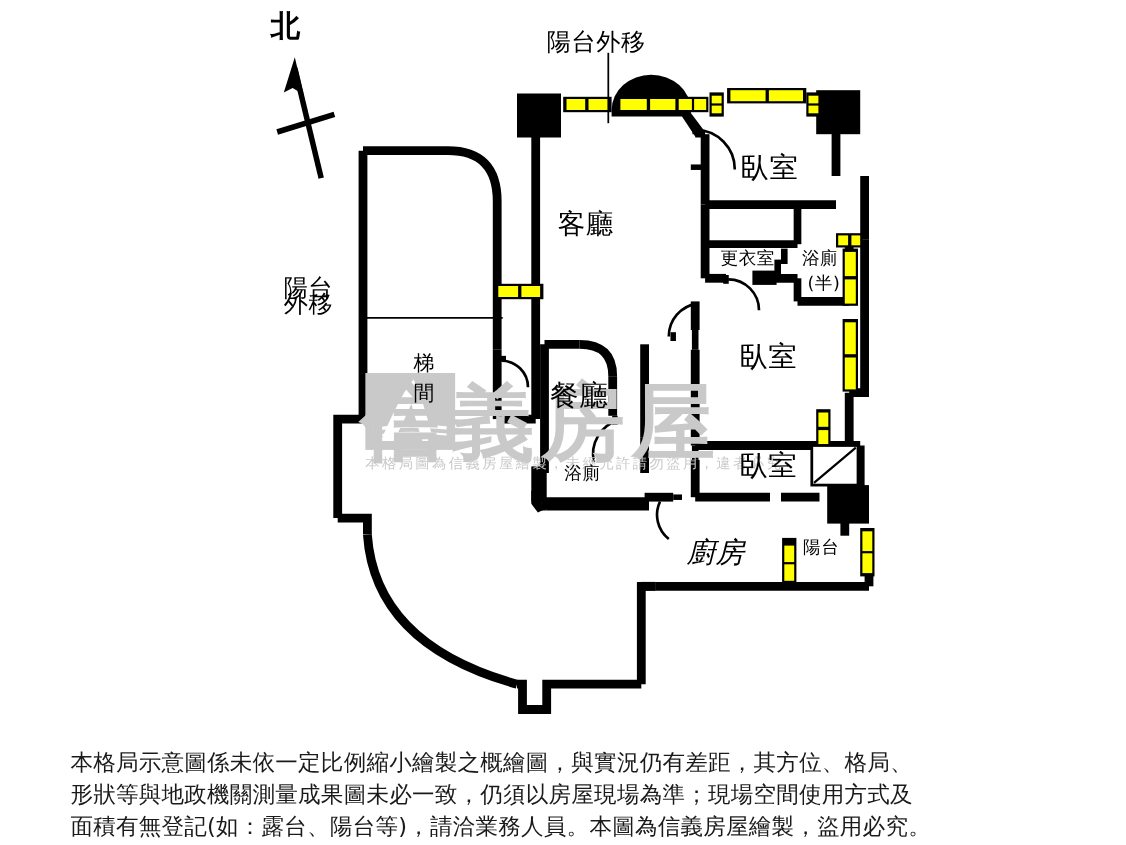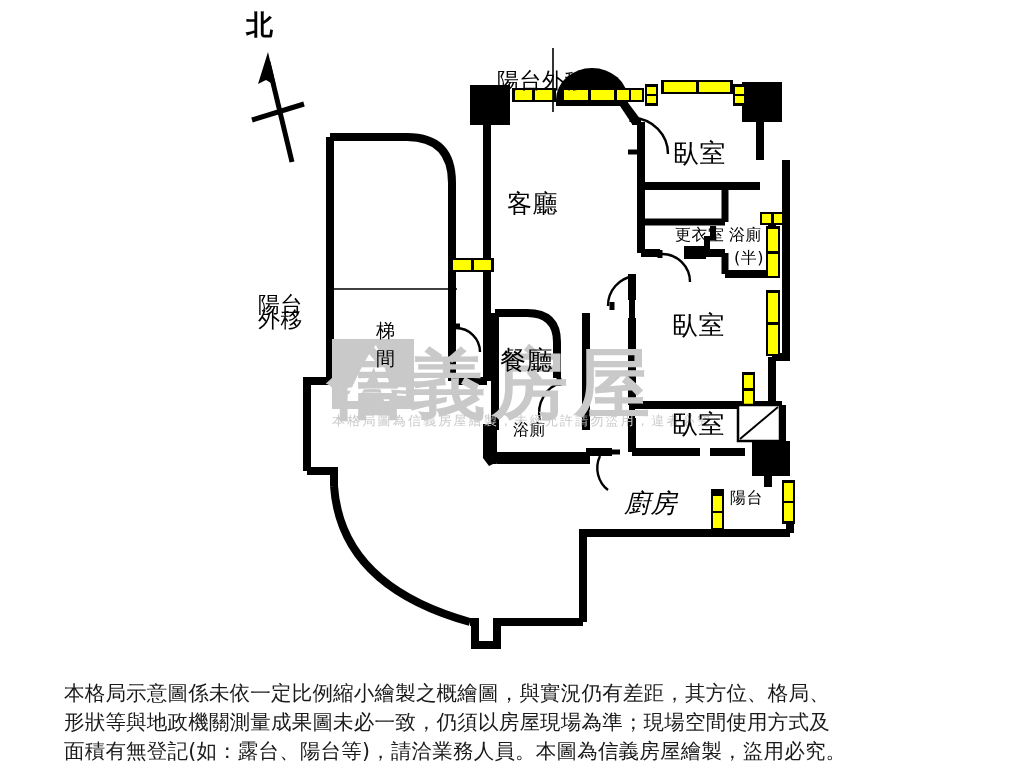--- a/index.html
+++ b/index.html
@@ -33,21 +33,21 @@
     line-height: 1.08;
     font-family: "DejaVu Sans", "Liberation Sans", sans-serif;
     color: #000;
     text-align: center;
     letter-spacing: 0.5px;
   }
   .lbl-room   { font-size: 26px; }
   .lbl-room-l { font-size: 25px; }
   .lbl-small  { font-size: 16px; }
   .lbl-north  { font-size: 27px; font-weight: 600; }
-  .lbl-callout{ font-size: 22px; margin-top: 42px; }
+  .lbl-callout{ font-size: 22px; }
   .lbl-stack  { font-size: 19px; line-height: 1.15; }
 
   
   #watermark {
     position: absolute;
     left: 0; top: 0;
     width: 1024px; height: 616px;
     pointer-events: none;
   }
   .wm-text {
@@ -343,21 +343,21 @@
 
   <div class="lbl lbl-callout" style="left:497px; top:27px;">陽台外移</div>
 
   <div class="lbl lbl-callout" style="left:258px; top:251px;">陽台</div>
   <div class="lbl lbl-callout" style="left:258px; top:266px;">外移</div>
 
   <div class="lbl lbl-room-l" style="left:507px; top:190px;">客廳</div>
 
   <div class="lbl lbl-room" style="left:673px; top:139px;">臥室</div>
 
-  <div class="lbl lbl-small" style="left:675px; top:226px;text-align:right;">更衣室</div>
+  <div class="lbl lbl-small" style="left:655px; top:226px;text-align:right;">更衣室</div>
 
   <div class="lbl lbl-small" style="left:729px; top:226px;">浴廁</div>
   <div class="lbl lbl-small" style="left:734px; top:249px;">(半)</div>
 
   <div class="lbl lbl-room" style="left:672px; top:311px;">臥室</div>
 
   <div class="lbl lbl-room" style="left:672px; top:410px;">臥室</div>
 
   <div class="lbl lbl-room" style="left:500px; top:346px;">餐廳</div>
 

